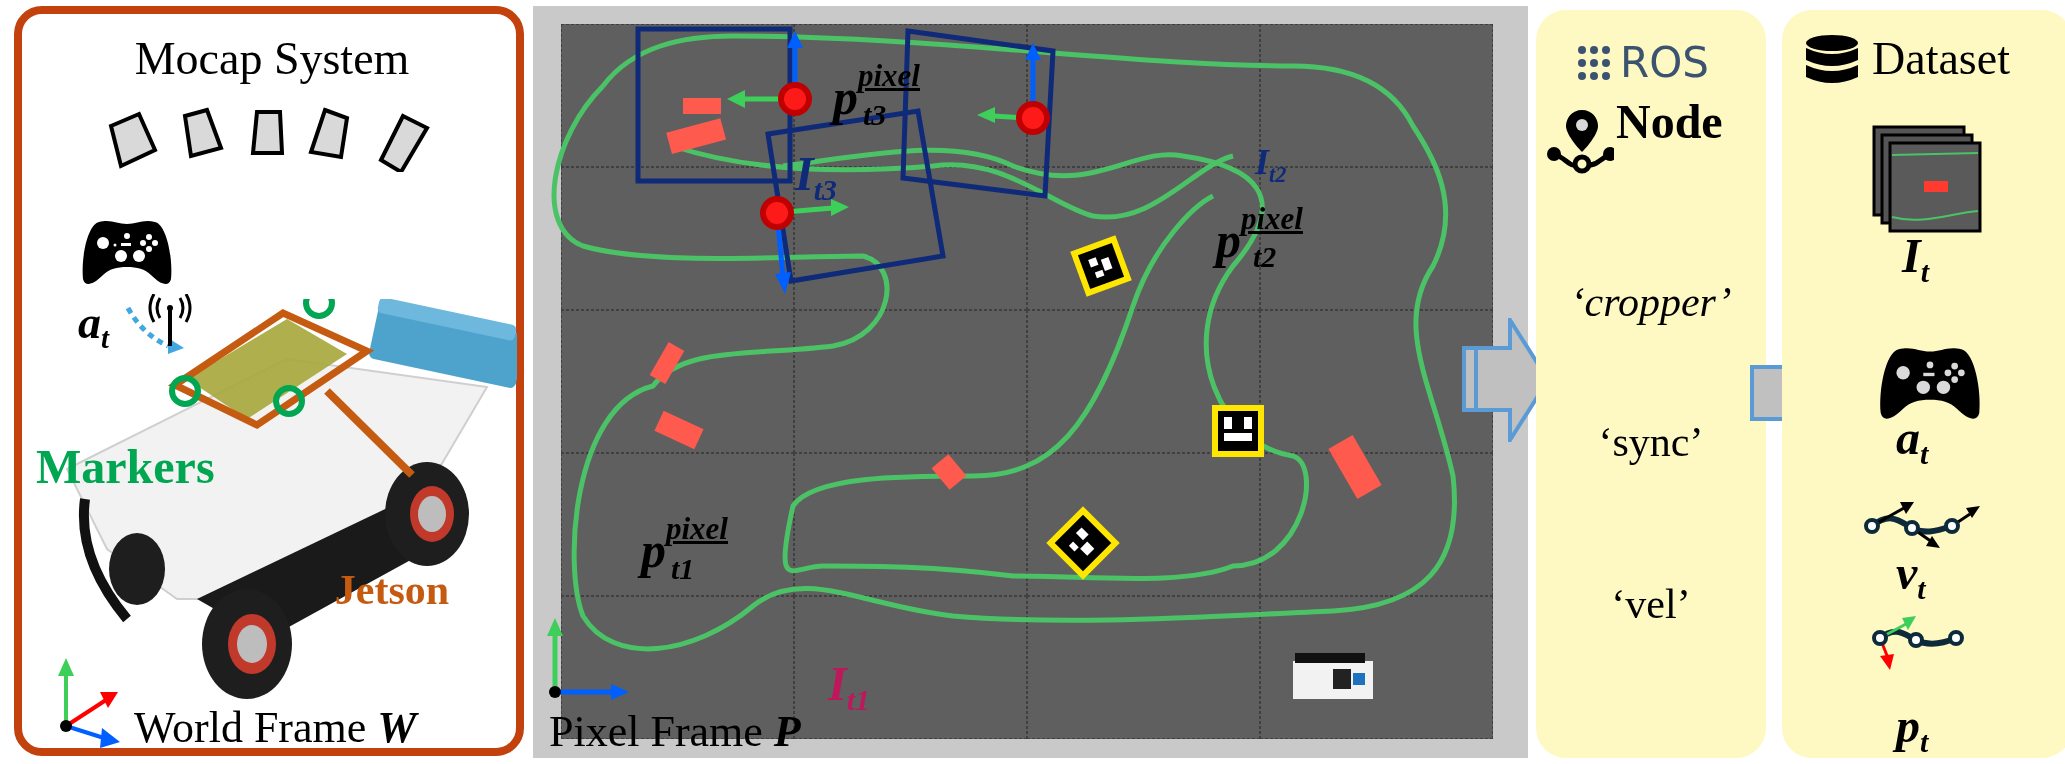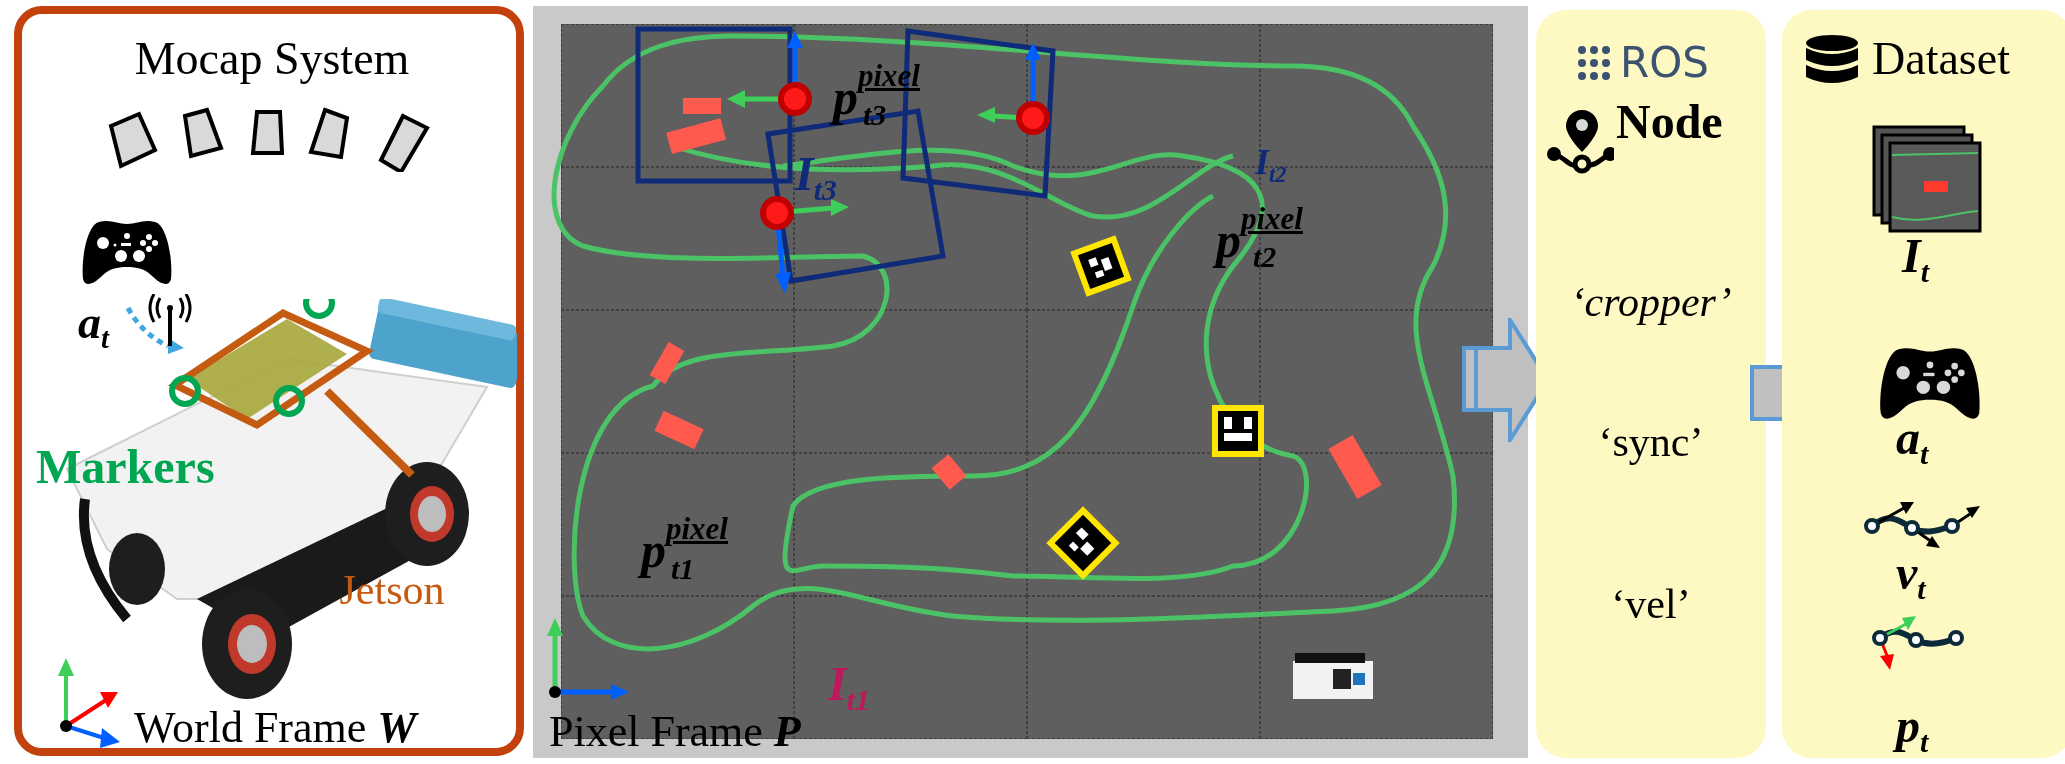--- a/index.html
+++ b/index.html
@@ -84,21 +84,21 @@
 
     <polygon points="128,86 236,14 320,52 210,126" fill="none" stroke="#c55a11" stroke-width="7"></polygon>
     <line x1="280" y1="92" x2="365" y2="176" stroke="#c55a11" stroke-width="8"></line>
 
     <circle cx="138" cy="92" r="13" fill="none" stroke="#00a651" stroke-width="6"></circle>
     <circle cx="272" cy="4" r="13" fill="none" stroke="#00a651" stroke-width="6"></circle>
     <circle cx="242" cy="102" r="13" fill="none" stroke="#00a651" stroke-width="6"></circle>
   </svg>
 
   <div class="abs" style="left:14px;top:425px;font-size:48px;font-weight:bold;color:#00a651;font-family:'Liberation Serif',serif;">Markers</div>
-  <div class="abs" style="left:270px;top:555px;width:200px;text-align:center;font-size:42px;font-weight:normal;color:#c55a11;line-height:42px;font-family:'Liberation Serif',serif;">
+  <div class="abs" style="left:270px;top:555px;width:200px;text-align:center;font-size:42px;font-weight:bold;color:#c55a11;line-height:42px;font-family:'Liberation Serif',serif;">
     <div>Jetson</div>
   </div>
 
   <svg class="abs" style="left:24px;top:640px;" width="80" height="100">
     <line x1="20" y1="72" x2="20" y2="18" stroke="#3ecf5a" stroke-width="4"></line>
       <polygon points="12,22 20,4 28,22" fill="#3ecf5a"></polygon>
     <line x1="20" y1="72" x2="60" y2="46" stroke="#ff0000" stroke-width="4"></line>
       <polygon points="54,38 72,38 62,54" fill="#ff0000"></polygon>
     <line x1="20" y1="72" x2="58" y2="84" stroke="#0060ff" stroke-width="4"></line>
       <polygon points="56,74 74,88 54,94" fill="#0060ff"></polygon>

